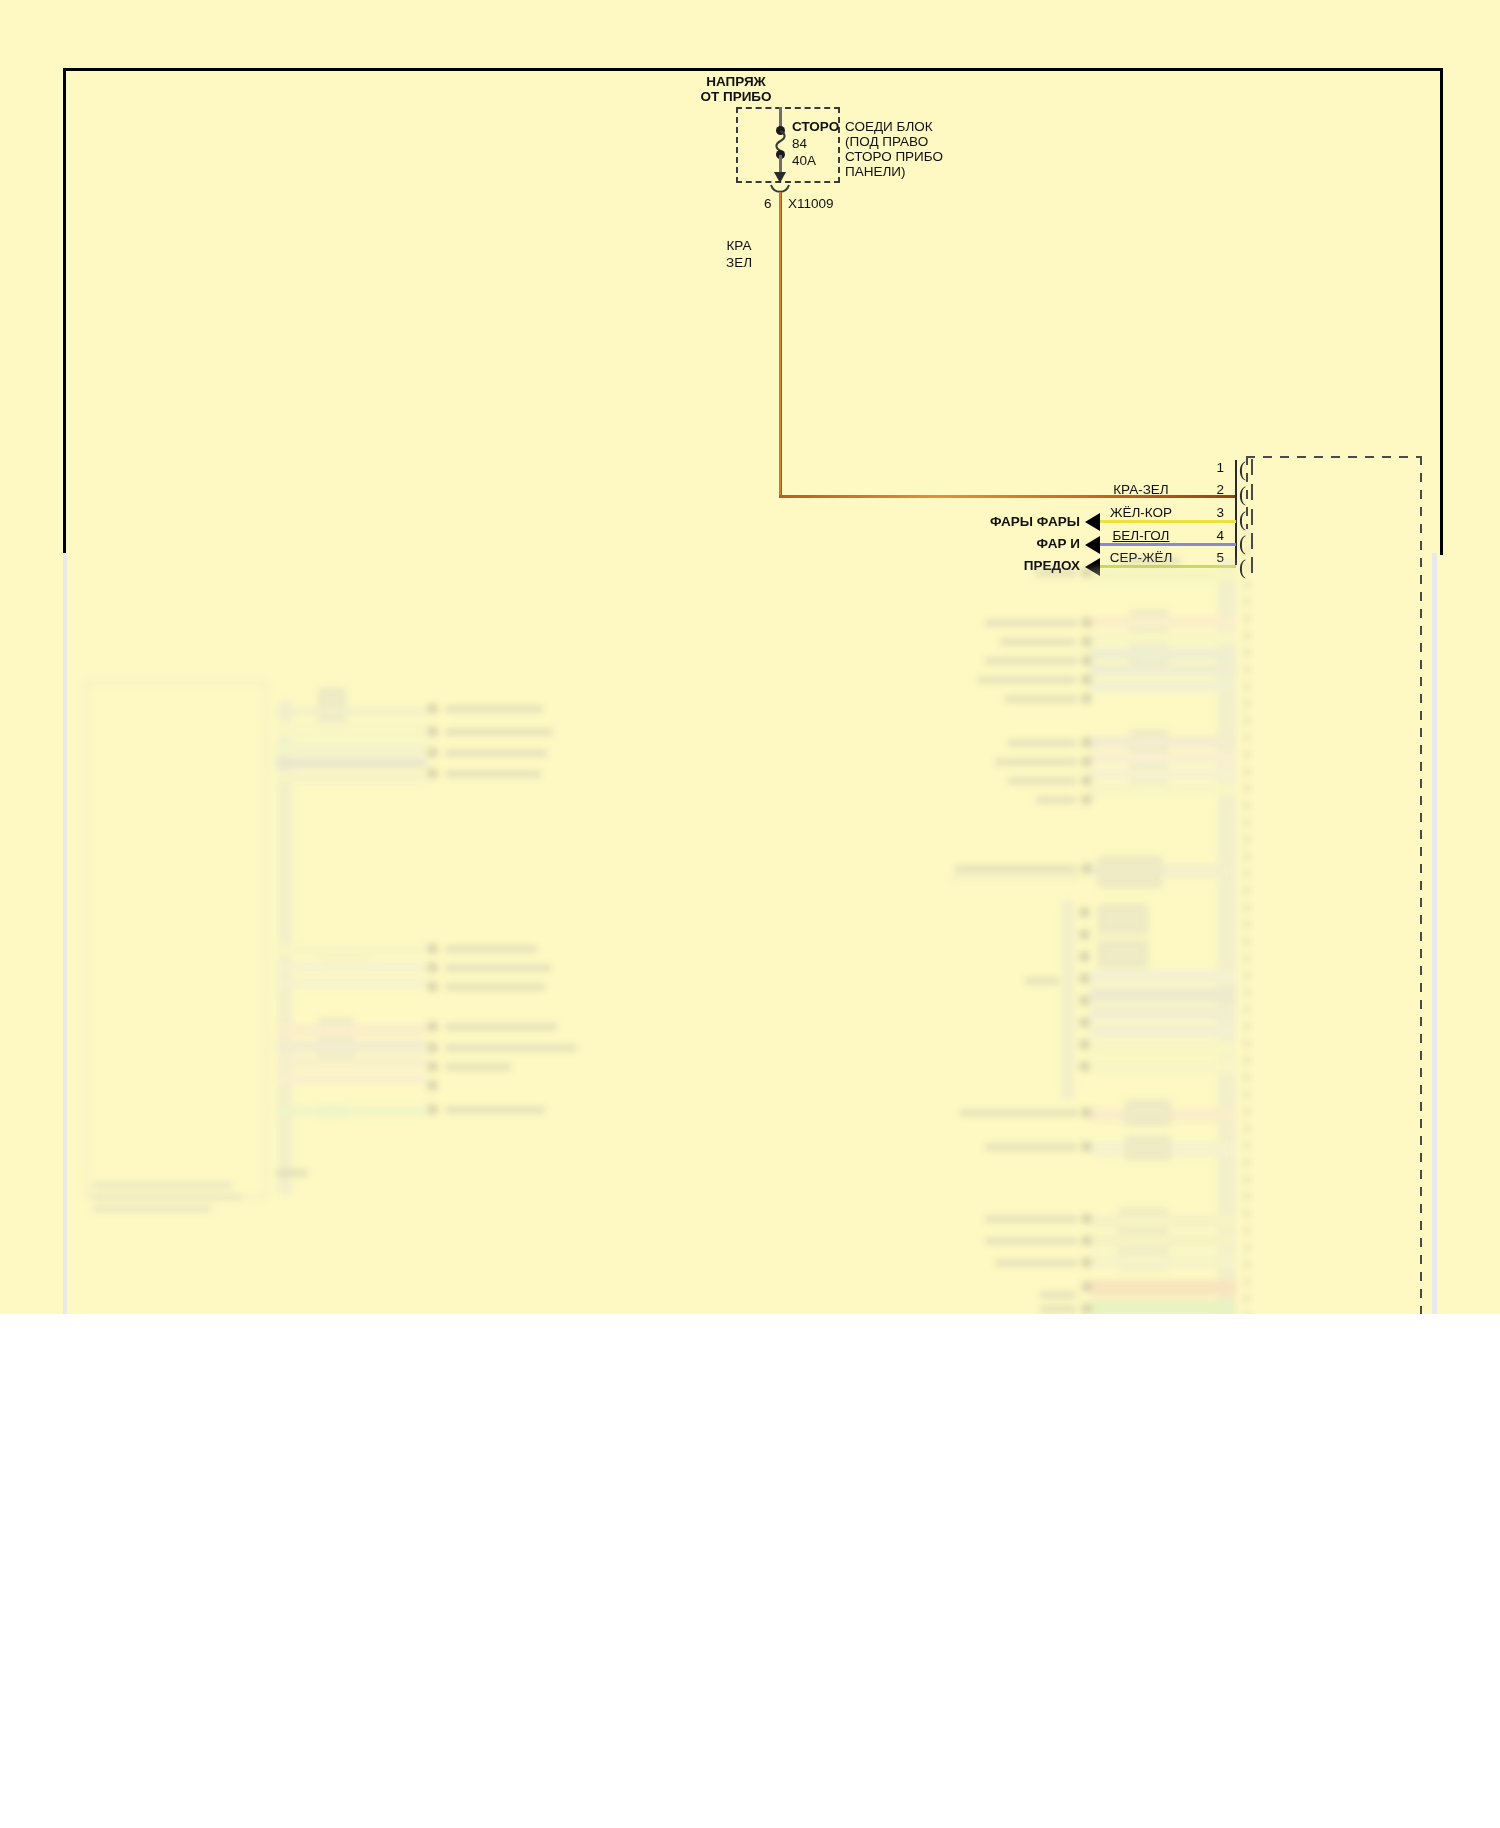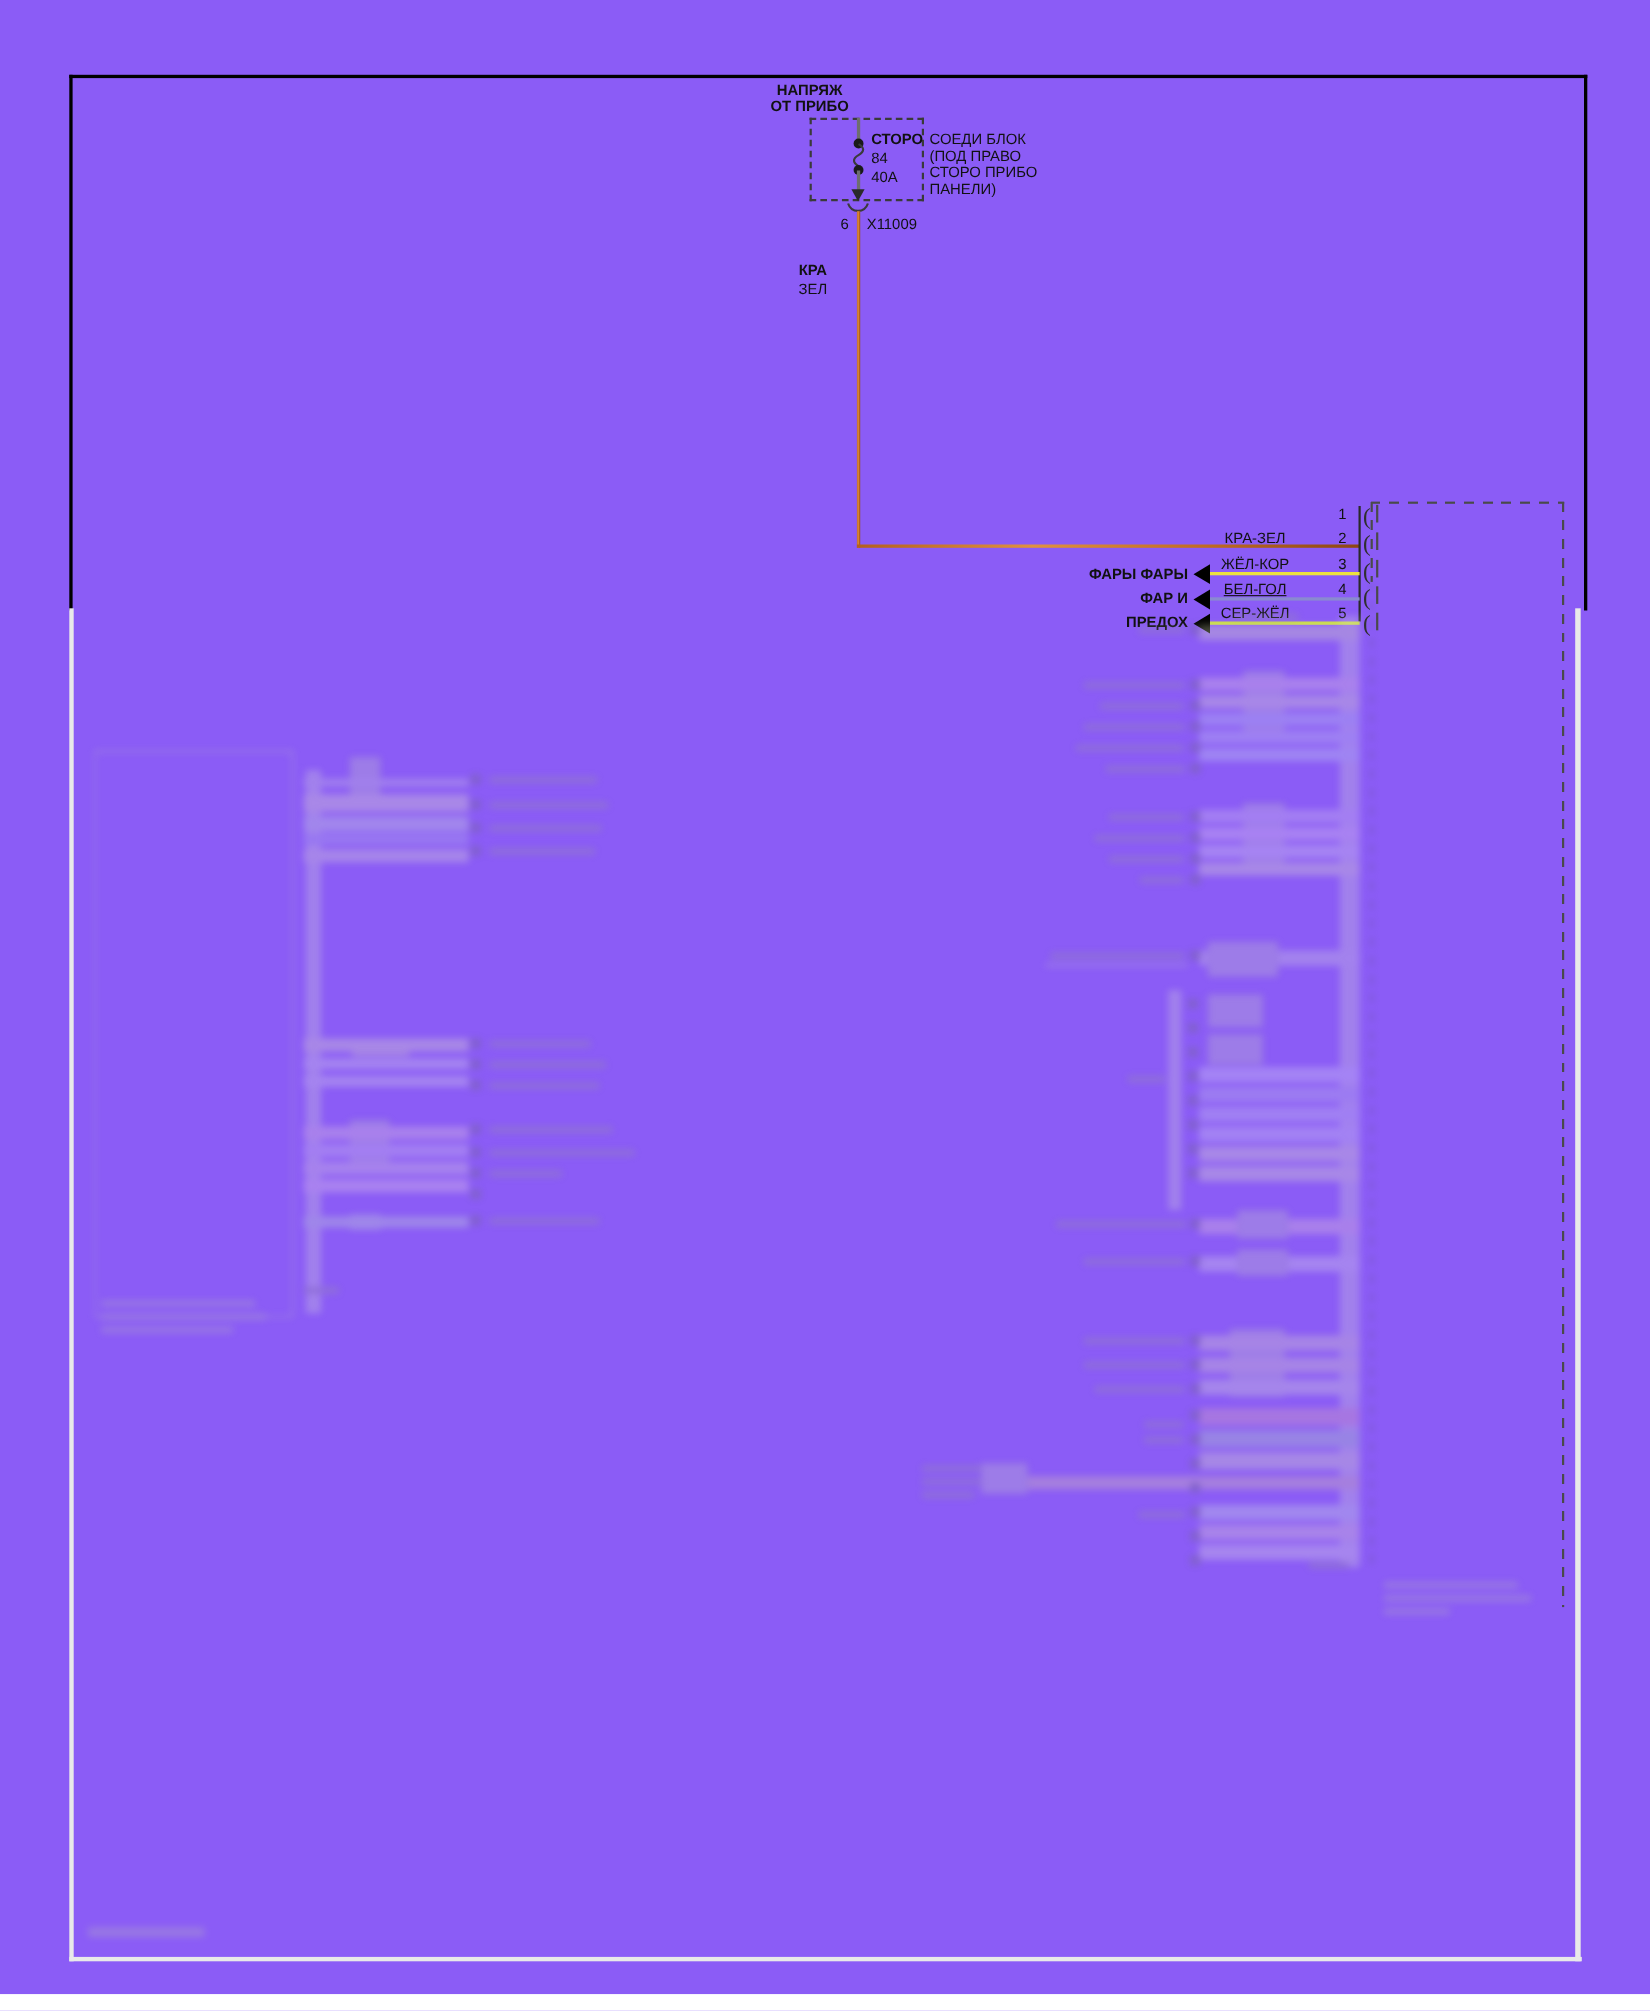--- a/index.html
+++ b/index.html
@@ -7,22 +7,22 @@
     margin: 0;
     padding: 0;
     background: #ffffff;
   }
   body {
     font-family: "Liberation Sans", sans-serif;
   }
   #page {
     position: relative;
     width: 1500px;
-    height: 1813px;
-    background: #8b5cf6;
+    height: 1314px;
+    background: #fef9c3;
     overflow: hidden;
   }
 
   
   .frame-top {
     position: absolute;
     left: 63px;
     top: 68px;
     width: 1380px;
     height: 3px;
@@ -228,21 +228,21 @@
 
   <svg class="br" style="left:769px; top:183px;" width="22" height="12">
     <path d="M2 2 C 5 11, 17 11, 20 2" stroke="#3a3a3a" stroke-width="2" fill="none"></path>
   </svg>
   <div class="lbl" style="left:764px; top:196px;">6</div>
   <div class="lbl" style="left:788px; top:196px;">X11009</div>
 
   <div class="wire-v wire-orange" style="left:779px; top:192px; height:306px;"></div>
   <div class="wire-h wire-orange" style="left:779px; top:495px; width:457px;"></div>
 
-  <div class="lbl c" style="left:709px; top:238px; width:60px;font-weight:bold;">КРА</div>
+  <div class="lbl c" style="left:709px; top:238px; width:60px;">КРА</div>
   <div class="lbl c" style="left:709px; top:255px; width:60px;">ЗЕЛ</div>
 
   <div class="br" style="left:1246px; top:456px; width:176px; height:2px; background:repeating-linear-gradient(to right,#4a4a4a 0 9px,transparent 9px 17px);"></div>
   <div class="br" style="left:1420px; top:456px; width:2px; height:1005px; background:repeating-linear-gradient(to bottom,#4a4a4a 0 9px,transparent 9px 17px);"></div>
   <div class="br" style="left:1246px; top:456px; width:2px; height:73px; background:repeating-linear-gradient(to bottom,#4a4a4a 0 9px,transparent 9px 17px);"></div>
   <div class="br blur-strong" style="left:1246px; top:529px; width:2px; height:900px; background:repeating-linear-gradient(to bottom,#4a4a4a 0 9px,transparent 9px 17px);"></div>
 
   <div class="pin-rule" style="left:1235px; top:460px; height:105px;"></div>
 
   <div class="lbl r" style="left:1196px; top:460px; width:28px;">1</div>

